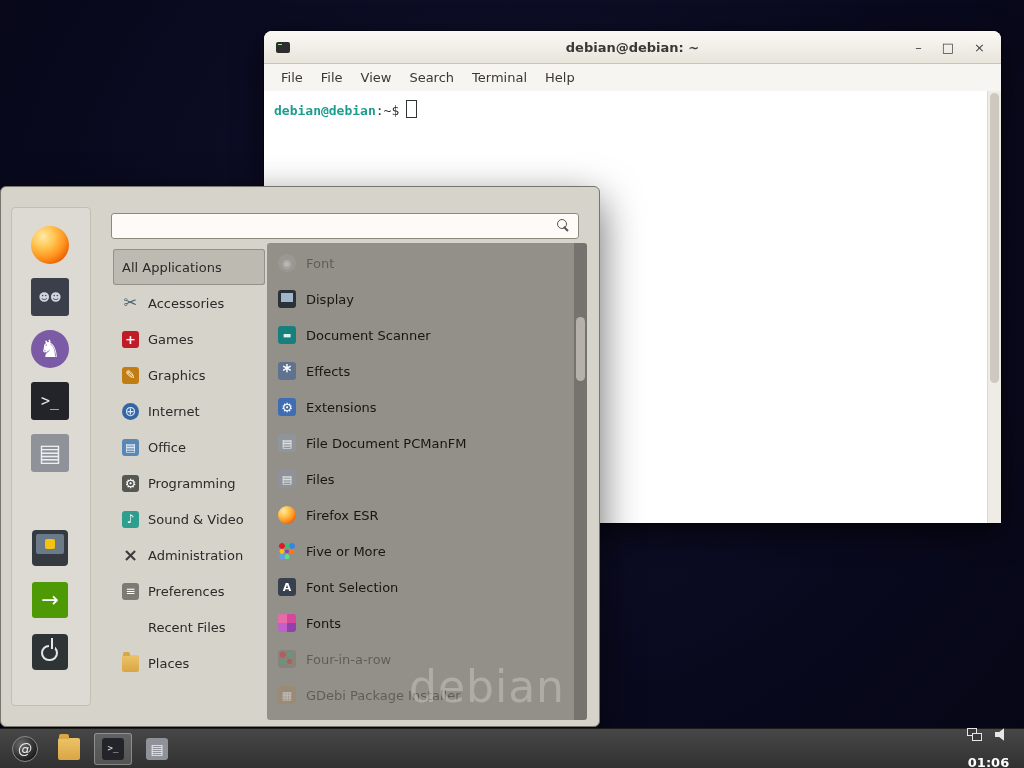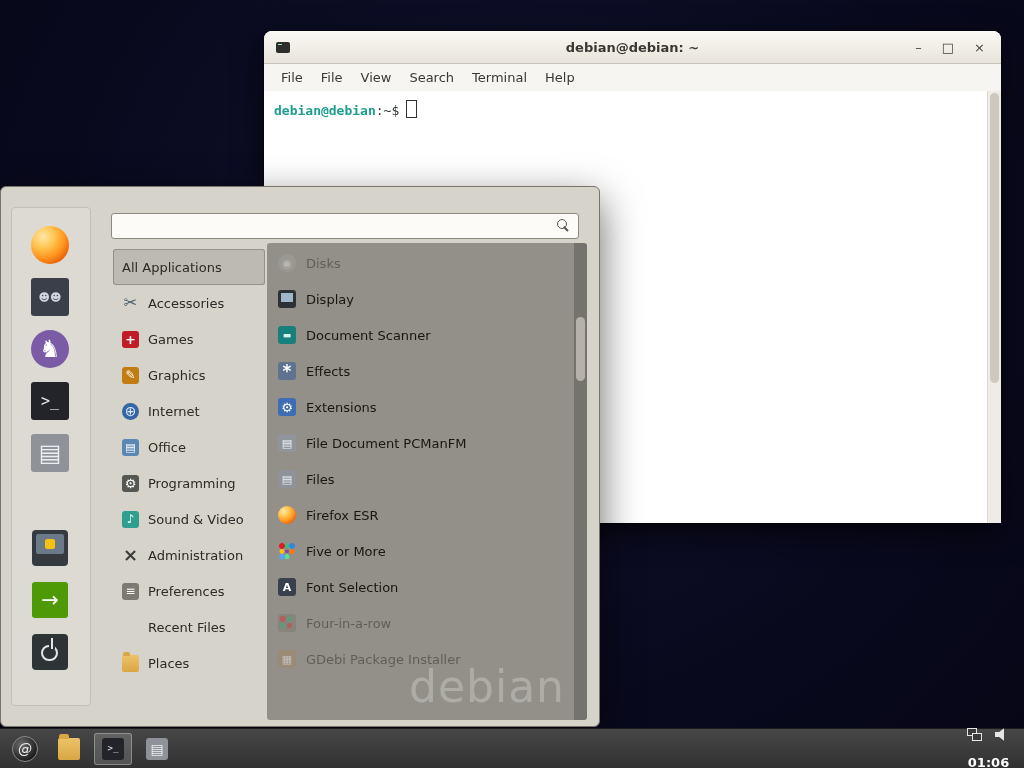--- a/index.html
+++ b/index.html
@@ -236,21 +236,21 @@
         </div>
         <div class="cat-item">
           <span class="icon i-folder" style="width: 17px; height: 17px;"></span>
           <span>Places</span>
         </div>
       </div>
     <div class="apps-panel">
       <div id="menu-apps" style="padding-top:2px;">
           <div class="app-item faded">
             <span class="icon" style="width: 18px; height: 18px; background: rgb(163, 163, 158); color: rgb(240, 240, 238); border-radius: 50%; font-size: 11px;">◉</span>
-            <span>Disks</span>
+            <span>Font</span>
           </div>
           <div class="app-item">
             <span class="icon i-display" style="width: 18px; height: 18px;"></span>
             <span>Display</span>
           </div>
           <div class="app-item">
             <span class="icon" style="width: 18px; height: 18px; background: rgb(23, 128, 125); color: rgb(215, 242, 239); font-size: 9px;">▬</span>
             <span>Document Scanner</span>
           </div>
           <div class="app-item">
@@ -273,20 +273,24 @@
             <span class="icon i-firefox" style="width: 18px; height: 18px;"></span>
             <span>Firefox ESR</span>
           </div>
           <div class="app-item">
             <span class="icon i-dots5" style="width: 18px; height: 18px;"></span>
             <span>Five or More</span>
           </div>
           <div class="app-item">
             <span class="icon" style="width: 18px; height: 18px; background: rgb(57, 64, 77); color: rgb(255, 255, 255); font-weight: bold; font-size: 11px;">A</span>
             <span>Font Selection</span>
+          </div>
+          <div class="app-item">
+            <span class="icon i-fonts" style="width: 18px; height: 18px;"></span>
+            <span>Fonts</span>
           </div>
           <div class="app-item faded">
             <span class="icon i-dots4" style="width: 18px; height: 18px;"></span>
             <span>Four-in-a-row</span>
           </div>
           <div class="app-item faded">
             <span class="icon" style="width: 18px; height: 18px; background: rgb(165, 133, 95); color: rgb(255, 255, 255); font-size: 11px;">▦</span>
             <span>GDebi Package Installer</span>
           </div>
         </div>

